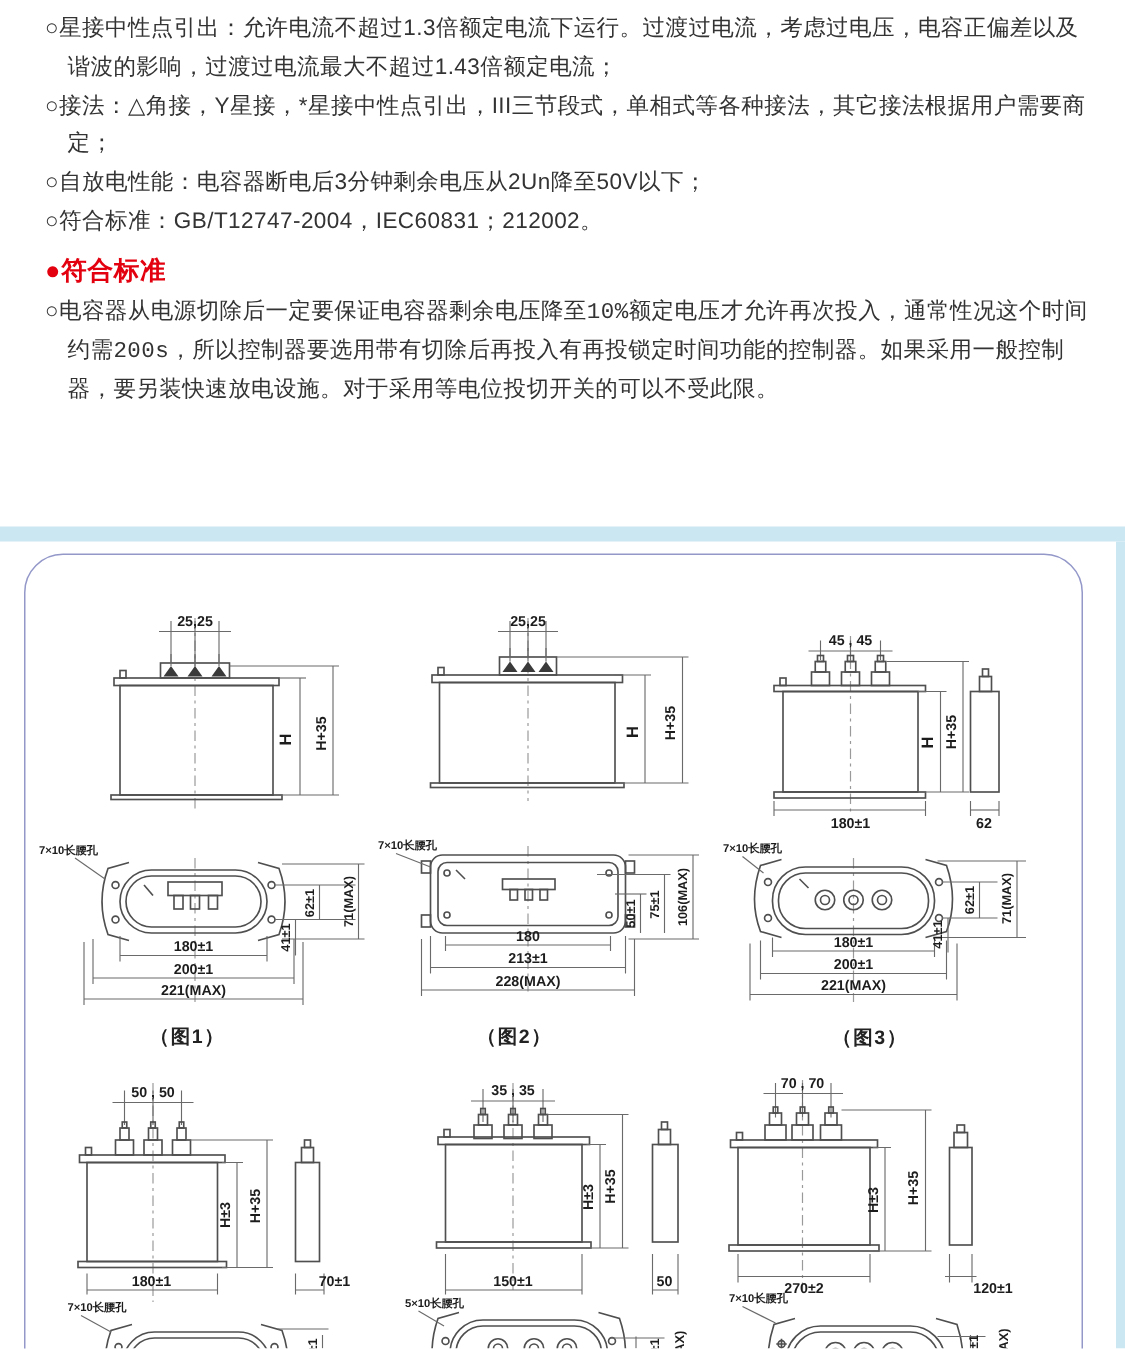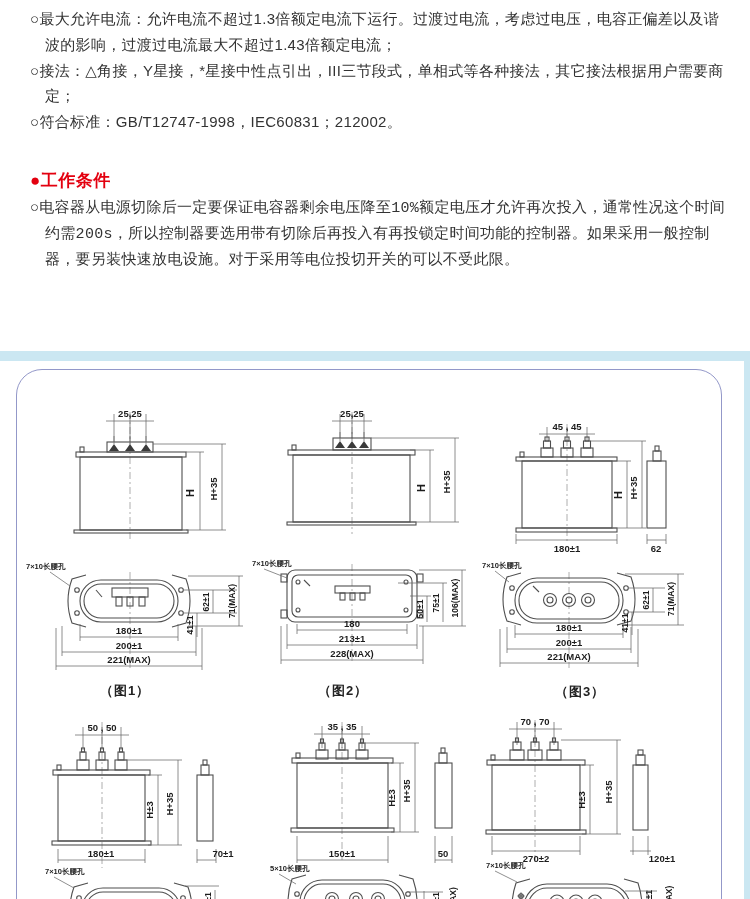--- a/index.html
+++ b/index.html
@@ -41,26 +41,27 @@
   .t7{font-size:7.5px;font-weight:700;text-anchor:start;}
   .cap{font-size:13px;text-anchor:middle;font-weight:600;fill:#222;letter-spacing:1px;}
 </style>
 </head>
 <body>
 
 <div class="page">
 
   <div class="content">
     <div class="spec-list">
-      <div class="txt-item"><span>○</span><span>最大允许电流：允许电流不超过1.3倍额定电流下运行。过渡过电流，考虑过电压，电容正偏差以及谐波的影响，过渡过电流最大不超过1.43倍额定电流；</span></div>
+      <div class="txt-item"><span>○</span><span>星接中性点引出：允许电流不超过1.3倍额定电流下运行。过渡过电流，考虑过电压，电容正偏差以及谐波的影响，过渡过电流最大不超过1.43倍额定电流；</span></div>
       <div class="txt-item"><span>○</span><span>接法：△角接，Y星接，*星接中性点引出，III三节段式，单相式等各种接法，其它接法根据用户需要商定；</span></div>
-      <div class="txt-item"><span>○</span><span>符合标准：GB/T12747-1998，IEC60831；212002。</span></div>
+      <div class="txt-item"><span>○</span><span>自放电性能：电容器断电后3分钟剩余电压从2Un降至50V以下；</span></div>
+      <div class="txt-item"><span>○</span><span>符合标准：GB/T12747-2004，IEC60831；212002。</span></div>
     </div>
 
-    <h3 class="wc-heading">●工作条件</h3>
+    <h3 class="wc-heading">●符合标准</h3>
 
     <div class="wc-list">
       <div class="txt-item"><span>○</span><span>电容器从电源切除后一定要保证电容器剩余电压降至10%额定电压才允许再次投入，通常性况这个时间约需200s，所以控制器要选用带有切除后再投入有再投锁定时间功能的控制器。如果采用一般控制器，要另装快速放电设施。对于采用等电位投切开关的可以不受此限。</span></div>
     </div>
   </div>
 
   <div class="band"></div>
   <div class="right-strip"></div>
 
   <div class="diagram-box"></div>

